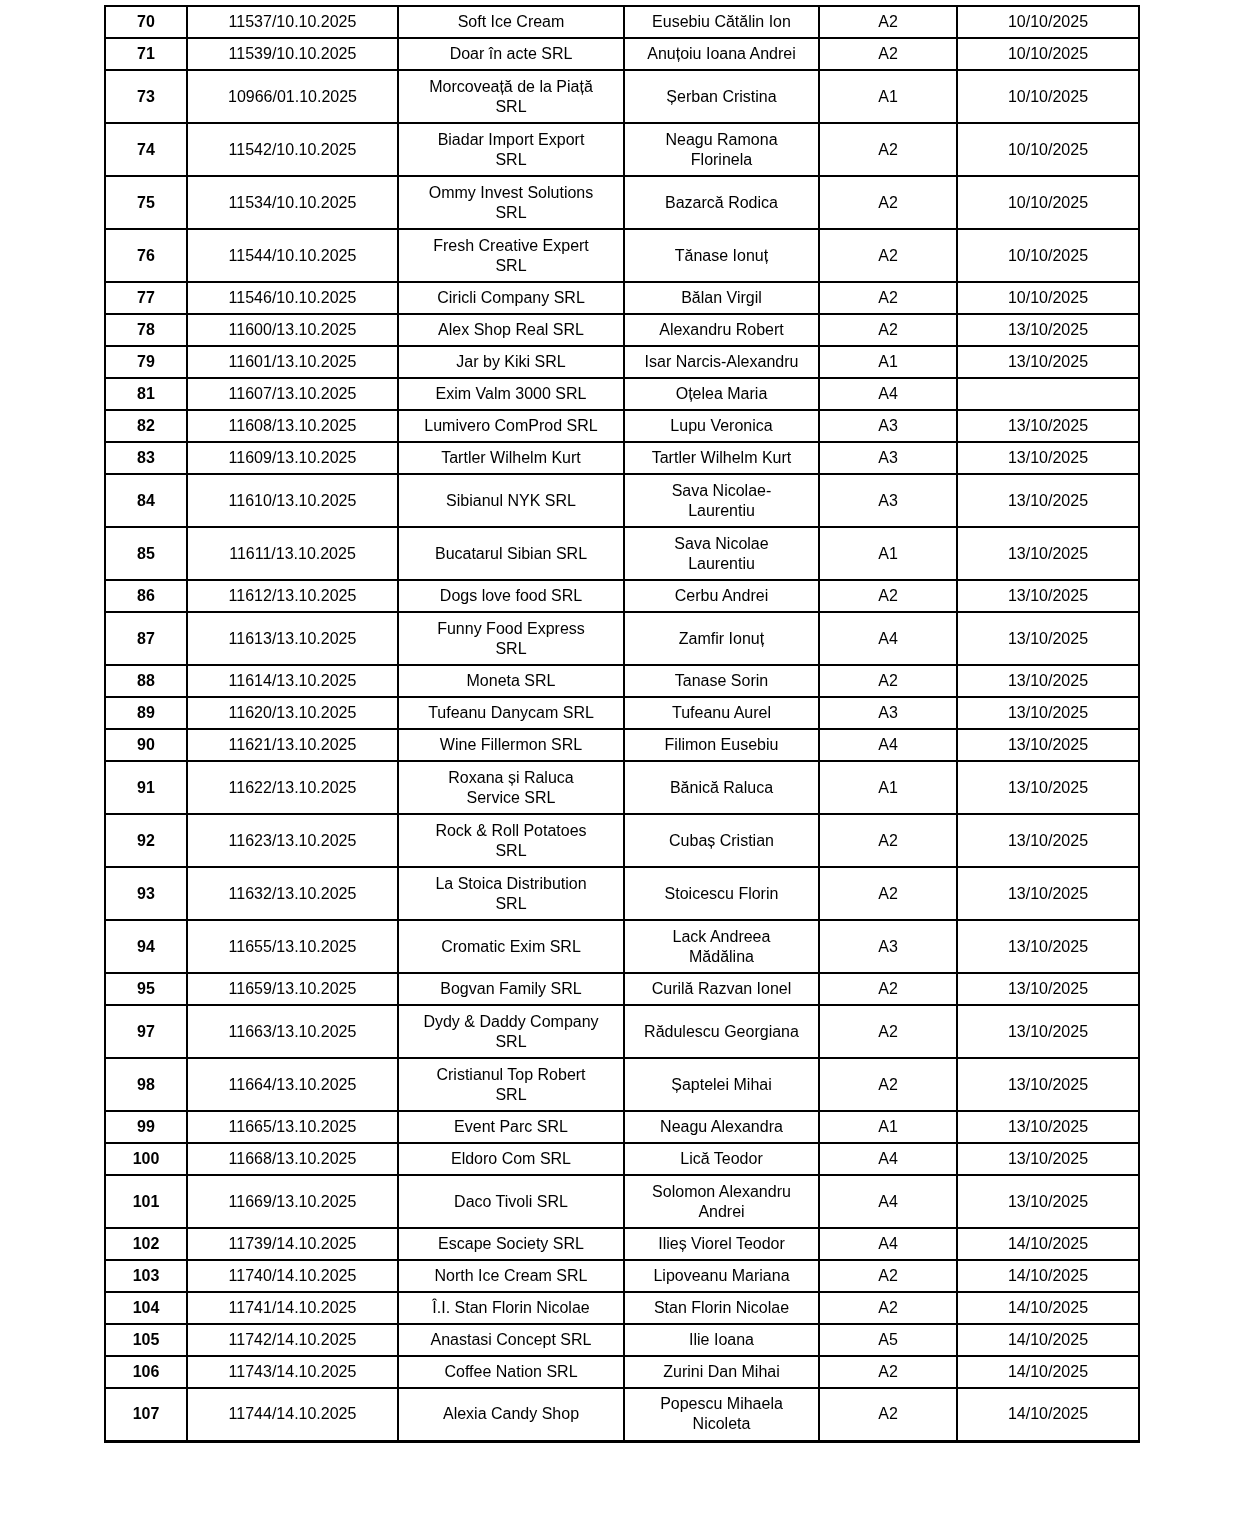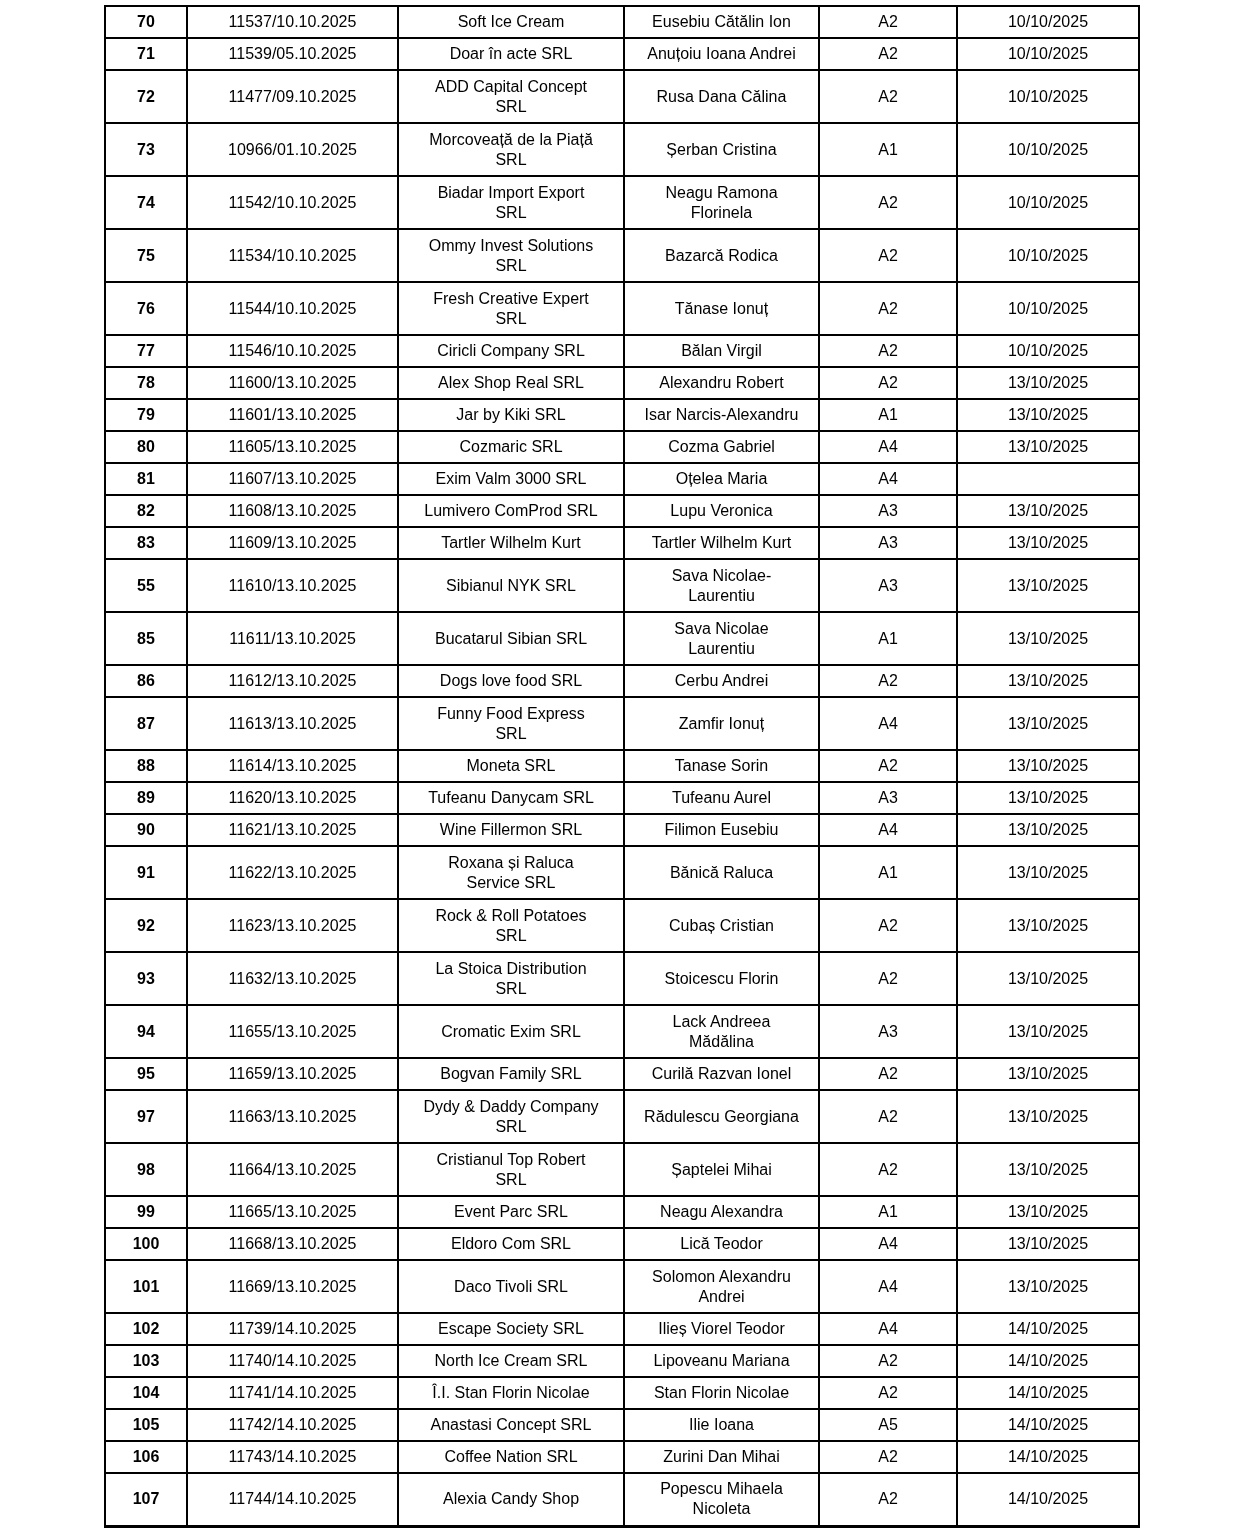--- a/index.html
+++ b/index.html
@@ -58,32 +58,23 @@
         <tr class="short">
           <td class="col-no">70</td>
           <td class="col-reg">11537/10.10.2025</td>
           <td class="col-company">Soft Ice Cream</td>
           <td class="col-person">Eusebiu Cătălin Ion</td>
           <td class="col-code">A2</td>
           <td class="col-date">10/10/2025</td>
         </tr>
         <tr class="short">
           <td class="col-no">71</td>
-          <td class="col-reg">11539/05.10.2025</td>
+          <td class="col-reg">11539/10.10.2025</td>
           <td class="col-company">Doar în acte SRL</td>
           <td class="col-person">Anuțoiu Ioana Andrei</td>
-          <td class="col-code">A2</td>
-          <td class="col-date">10/10/2025</td>
-        </tr>
-        <tr class="tall">
-          <td class="col-no">72</td>
-          <td class="col-reg">11477/09.10.2025</td>
-          <td class="col-company">ADD Capital Concept
-SRL</td>
-          <td class="col-person">Rusa Dana Călina</td>
           <td class="col-code">A2</td>
           <td class="col-date">10/10/2025</td>
         </tr>
         <tr class="tall">
           <td class="col-no">73</td>
           <td class="col-reg">10966/01.10.2025</td>
           <td class="col-company">Morcoveață de la Piață
 SRL</td>
           <td class="col-person">Șerban Cristina</td>
           <td class="col-code">A1</td>
@@ -135,28 +126,20 @@
         </tr>
         <tr class="short">
           <td class="col-no">79</td>
           <td class="col-reg">11601/13.10.2025</td>
           <td class="col-company">Jar by Kiki SRL</td>
           <td class="col-person">Isar Narcis-Alexandru</td>
           <td class="col-code">A1</td>
           <td class="col-date">13/10/2025</td>
         </tr>
         <tr class="short">
-          <td class="col-no">80</td>
-          <td class="col-reg">11605/13.10.2025</td>
-          <td class="col-company">Cozmaric SRL</td>
-          <td class="col-person">Cozma Gabriel</td>
-          <td class="col-code">A4</td>
-          <td class="col-date">13/10/2025</td>
-        </tr>
-        <tr class="short">
           <td class="col-no">81</td>
           <td class="col-reg">11607/13.10.2025</td>
           <td class="col-company">Exim Valm 3000 SRL</td>
           <td class="col-person">Oțelea Maria</td>
           <td class="col-code">A4</td>
           <td class="col-date"></td>
         </tr>
         <tr class="short">
           <td class="col-no">82</td>
           <td class="col-reg">11608/13.10.2025</td>
@@ -167,21 +150,21 @@
         </tr>
         <tr class="short">
           <td class="col-no">83</td>
           <td class="col-reg">11609/13.10.2025</td>
           <td class="col-company">Tartler Wilhelm Kurt</td>
           <td class="col-person">Tartler Wilhelm Kurt</td>
           <td class="col-code">A3</td>
           <td class="col-date">13/10/2025</td>
         </tr>
         <tr class="tall">
-          <td class="col-no">55</td>
+          <td class="col-no">84</td>
           <td class="col-reg">11610/13.10.2025</td>
           <td class="col-company">Sibianul NYK SRL</td>
           <td class="col-person">Sava Nicolae-
 Laurentiu</td>
           <td class="col-code">A3</td>
           <td class="col-date">13/10/2025</td>
         </tr>
         <tr class="tall">
           <td class="col-no">85</td>
           <td class="col-reg">11611/13.10.2025</td>

